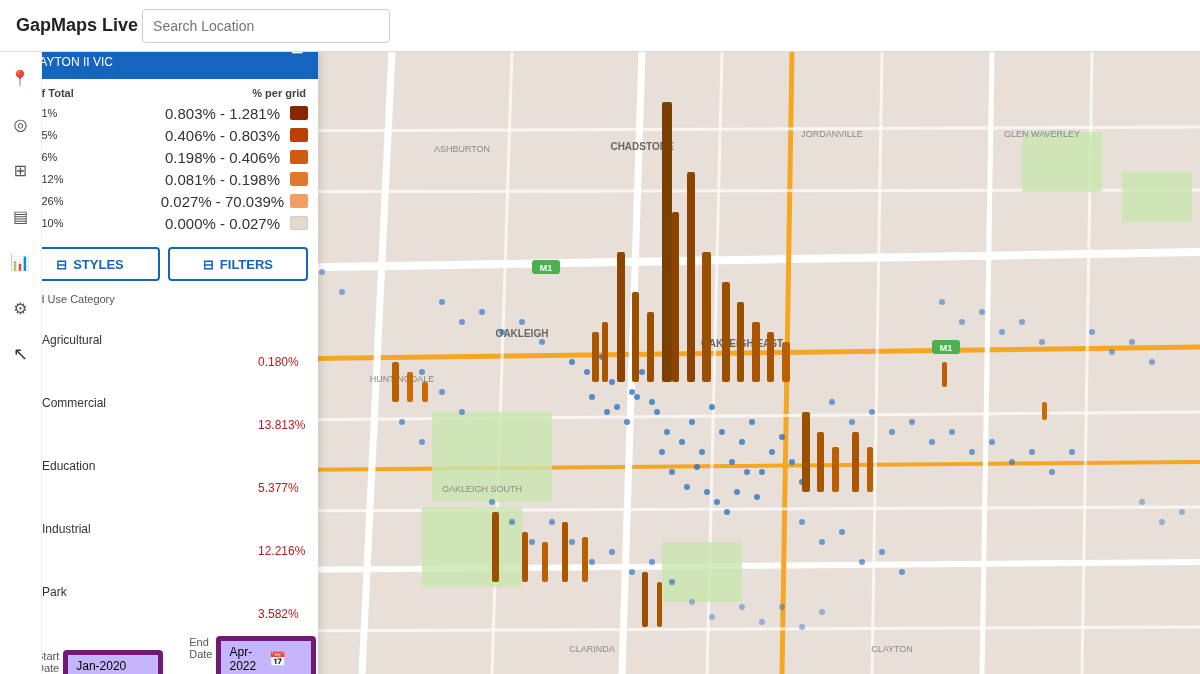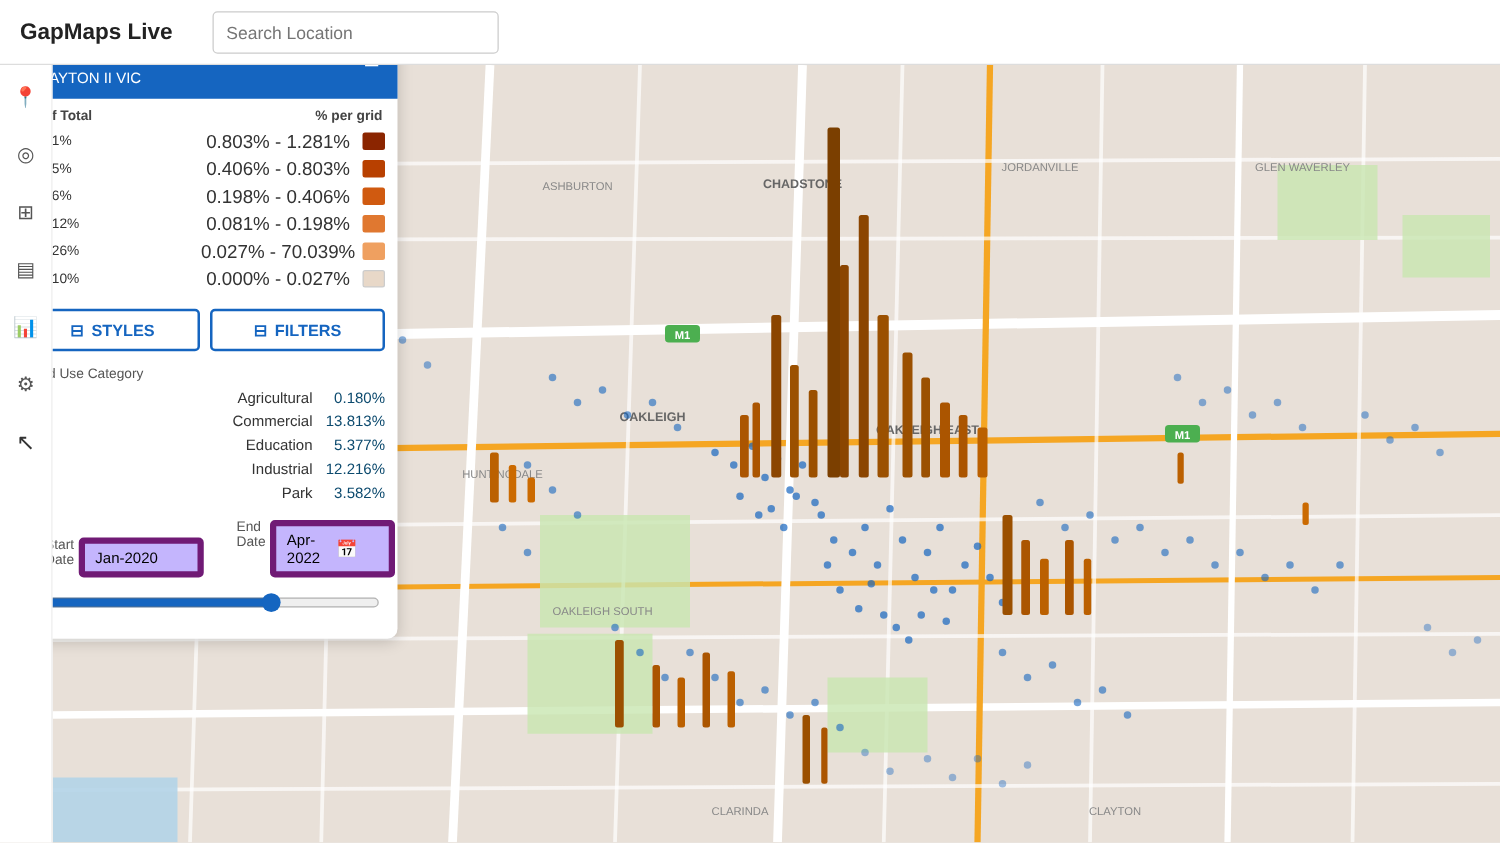--- a/index.html
+++ b/index.html
@@ -14,24 +14,24 @@
       border-bottom: 1px solid #ddd;
       display: flex;
       align-items: center;
       padding: 0 16px;
       z-index: 100;
     }
     #app-title {
       font-size: 18px;
       font-weight: bold;
       color: #222;
-      margin-right: 32px;
+      margin-right: 4px;
     }
     #search-input {
-      width: 229px;
+      width: 248px;
       height: 34px;
       border: 1px solid #ccc;
       border-radius: 4px;
       padding: 0 10px;
       font-size: 14px;
       color: #999;
       outline: none;
     }
 
     
@@ -204,27 +204,26 @@
       gap: 8px;
     }
     .land-use-row input[type="checkbox"] {
       width: 14px;
       height: 14px;
       cursor: pointer;
       accent-color: #1565C0;
     }
     .land-use-name {
       flex: 1;
-      text-align: right;
     }
     .land-use-pct {
       font-size: 12px;
-      color: #0c4a6e;
+      color: #b91c1c;
       min-width: 50px;
-      text-align: right;
+      margin-top: 44px;
     }
 
     
     #date-section {
       padding: 10px 10px 4px 10px;
       display: flex;
       gap: 10px;
       align-items: flex-end;
     }
     .date-group {

